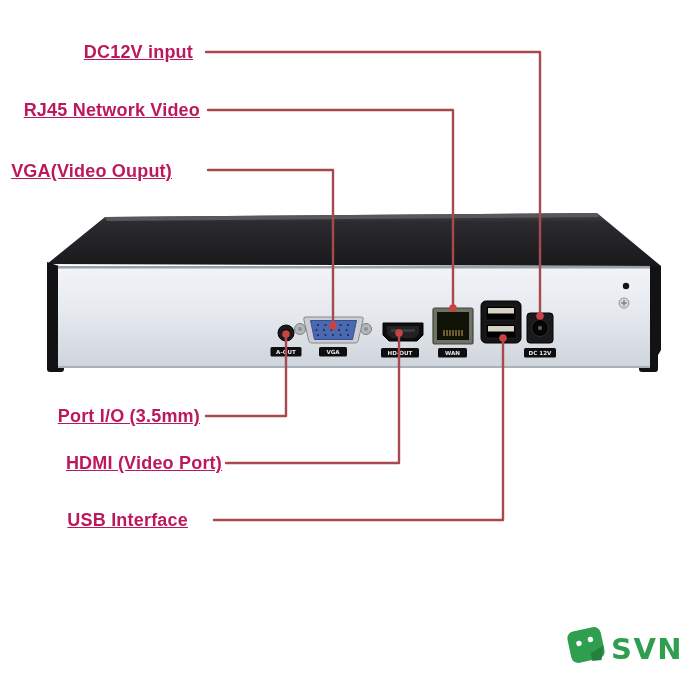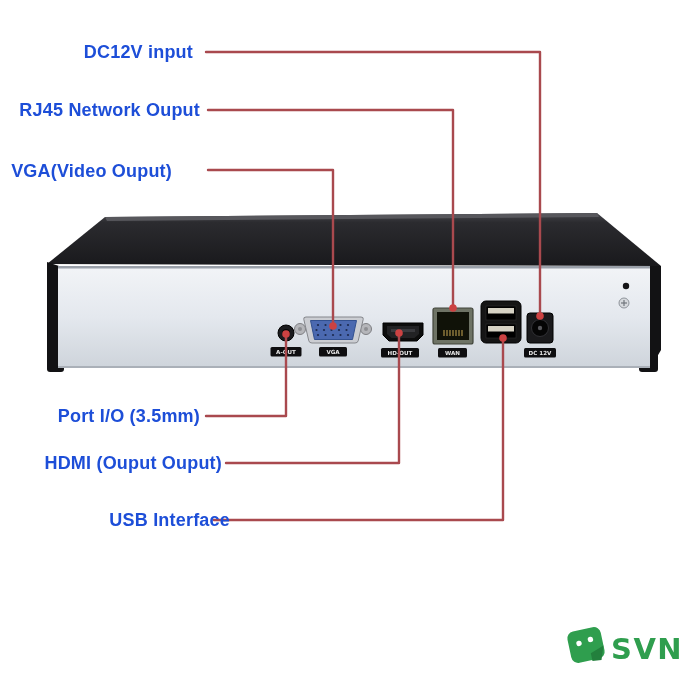--- a/index.html
+++ b/index.html
@@ -3,21 +3,21 @@
 <meta charset="utf-8">
 <style>
   html,body{margin:0;padding:0;background:#ffffff;}
   .stage{
     position:relative;width:700px;height:700px;background:#ffffff;overflow:hidden;
     font-family:"Liberation Sans", sans-serif;
   }
   .scene{position:absolute;left:0;top:0;width:700px;height:700px;display:block;}
   .callout-label{
     position:absolute;font-weight:700;font-size:18px;line-height:20px;
-    color:#1d4ed8;white-space:nowrap;text-align:right;letter-spacing:0.2px;
+    color:#be185d;white-space:nowrap;text-align:right;letter-spacing:0.2px;text-decoration:underline;
   }
 </style>
 </head>
 <body>
 
 <div class="stage">
 
   <svg class="scene" viewBox="0 0 700 700" aria-hidden="true">
     <defs>
       <linearGradient id="topFace" x1="0" y1="0" x2="0" y2="1">
@@ -155,19 +155,19 @@
         <rect x="0" y="0" width="34" height="32" rx="7" fill="#2f9e4e"></rect>
         <polygon points="20,25 34,20 29,34 20,33" fill="#23803d"></polygon>
         <circle cx="10.5" cy="13" r="2.7" fill="#ffffff"></circle>
         <circle cx="22.5" cy="11.5" r="2.7" fill="#ffffff"></circle>
       </g>
       <text x="611" y="659" font-family="DejaVu Sans, sans-serif" font-size="29" font-weight="bold" letter-spacing="1.5" fill="#2f9e4e">SVN</text>
     </g>
   </svg>
 
   <div class="callout-label" style="right:507px;top:42px;">DC12V input</div>
-  <div class="callout-label" style="right:500px;top:100px;">RJ45 Network Ouput</div>
+  <div class="callout-label" style="right:500px;top:100px;">RJ45 Network Video</div>
   <div class="callout-label" style="right:528px;top:161px;">VGA(Video Ouput)</div>
   <div class="callout-label" style="right:500px;top:406px;">Port I/O (3.5mm)</div>
-  <div class="callout-label" style="right:478px;top:453px;">HDMI (Ouput Ouput)</div>
-  <div class="callout-label" style="right:470px;top:510px;">USB Interface</div>
+  <div class="callout-label" style="right:478px;top:453px;">HDMI (Video Port)</div>
+  <div class="callout-label" style="right:512px;top:510px;">USB Interface</div>
 
 </div>
 
 </body></html>

